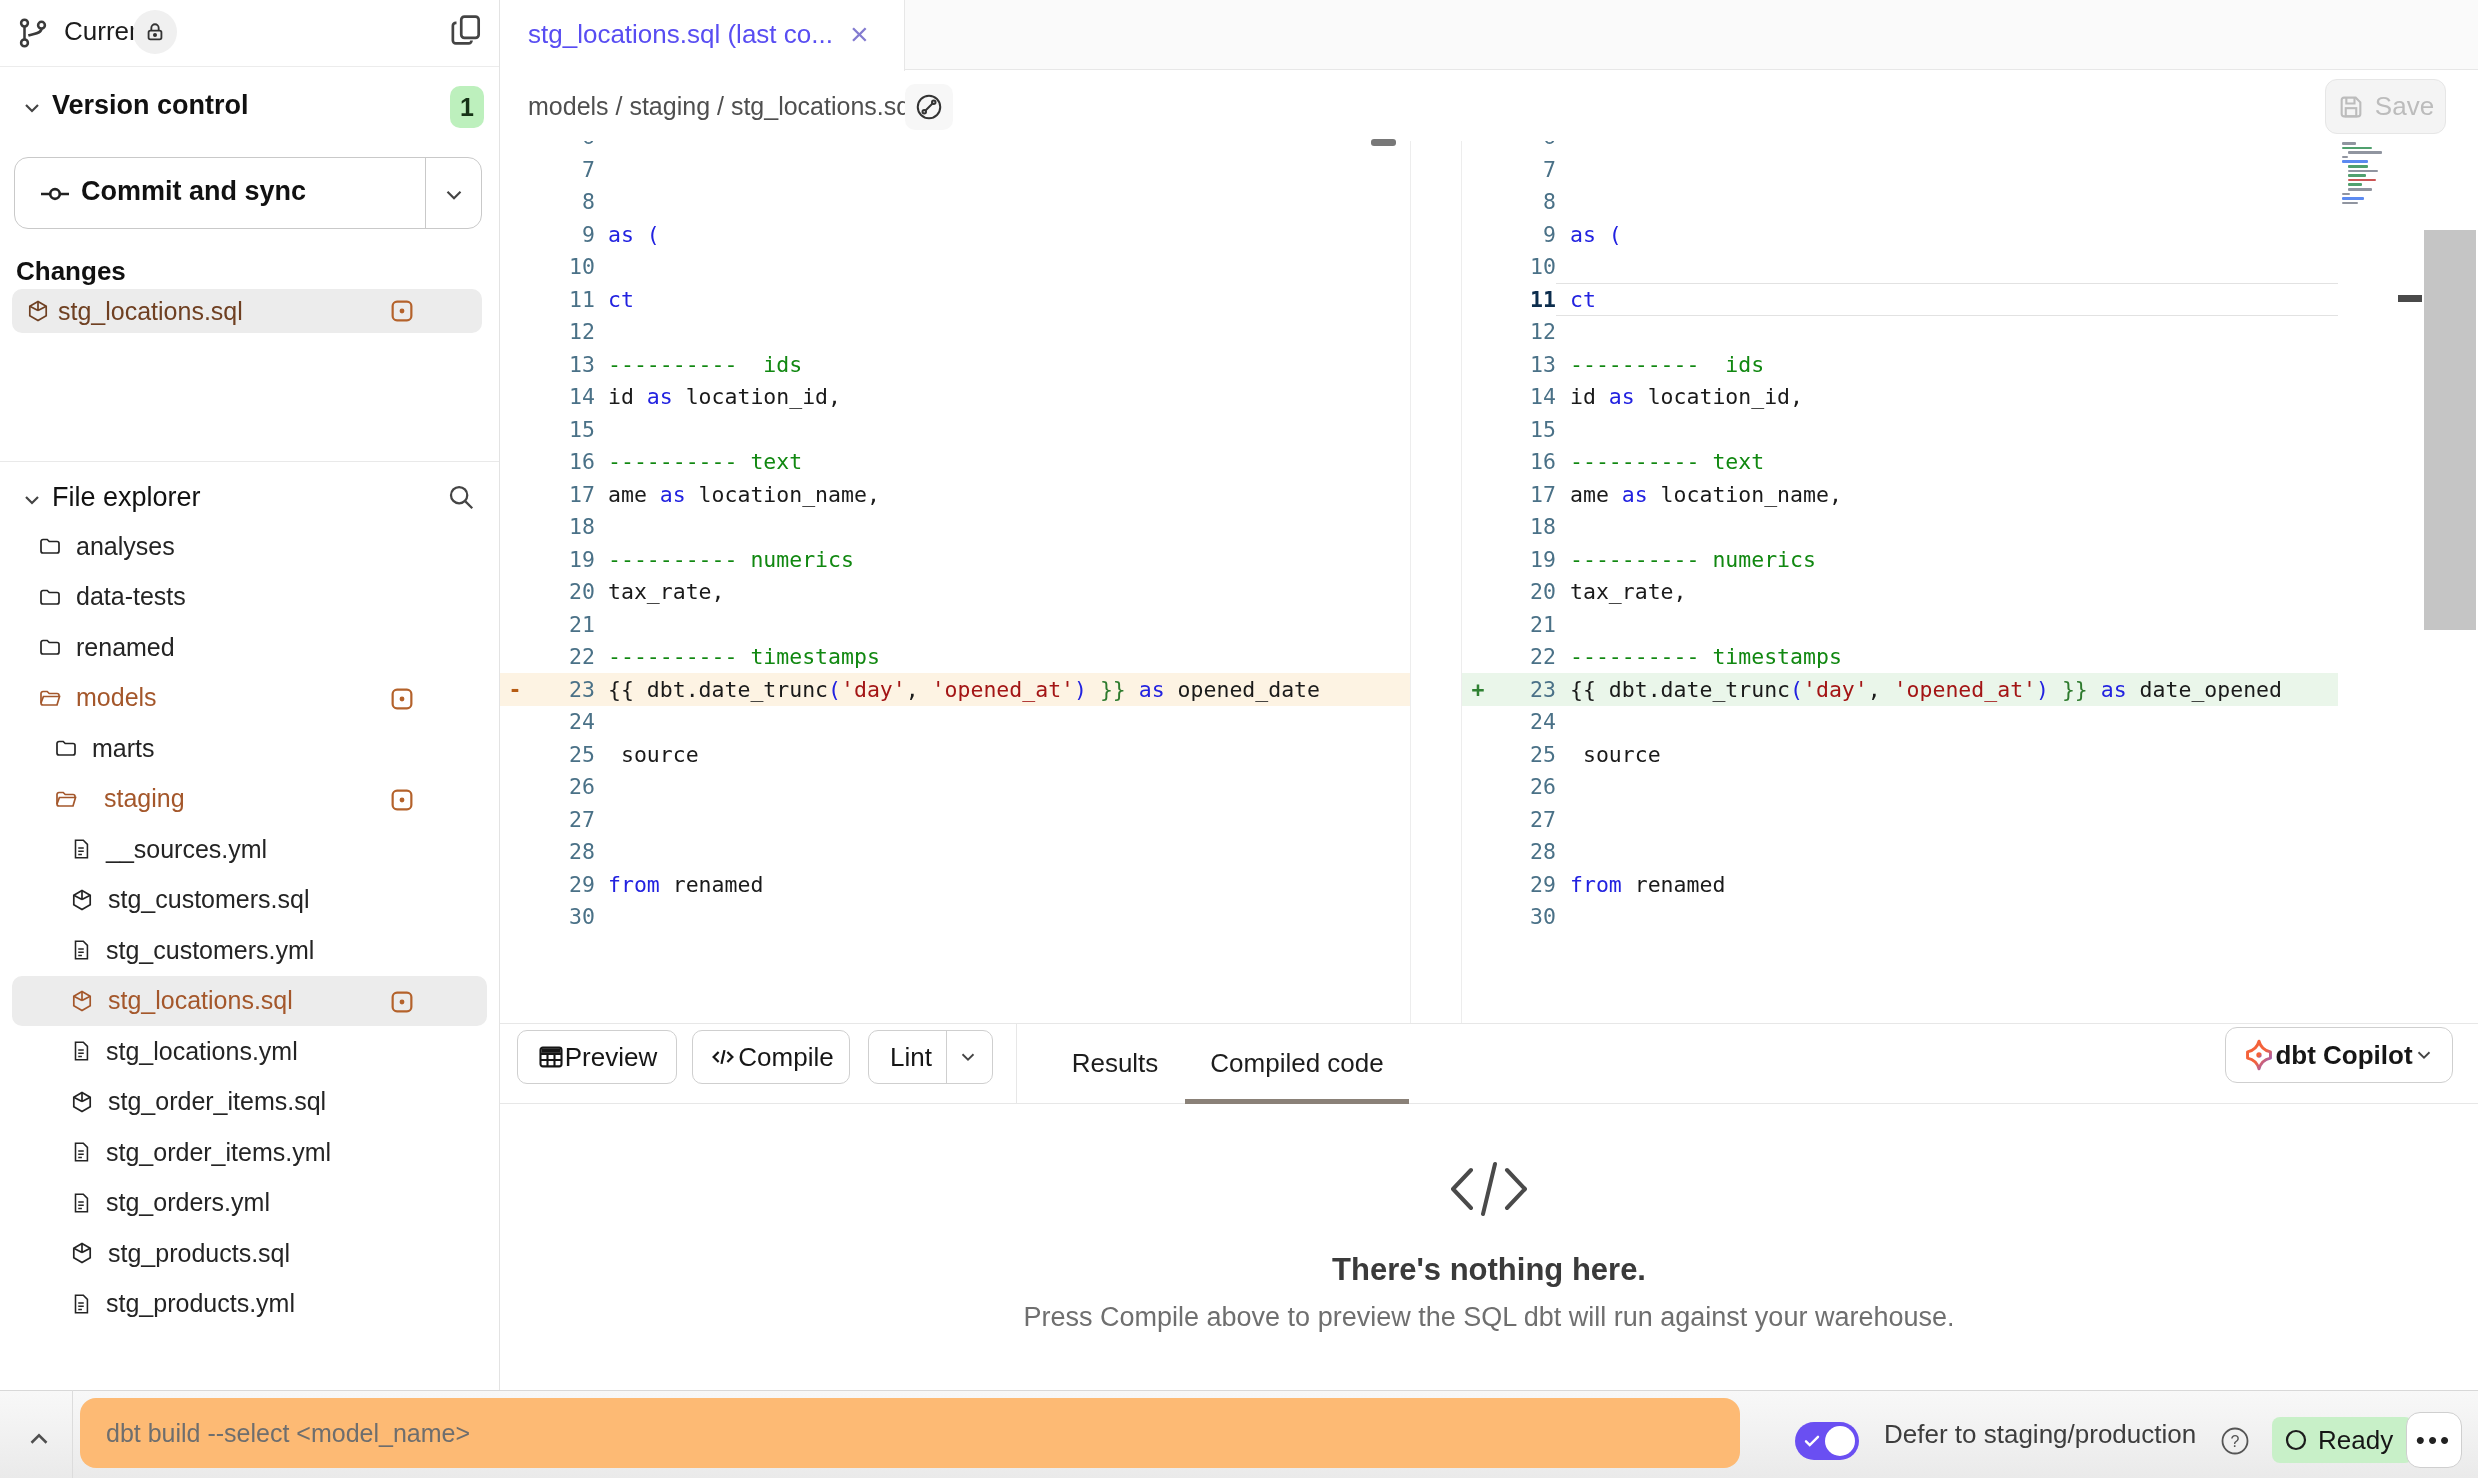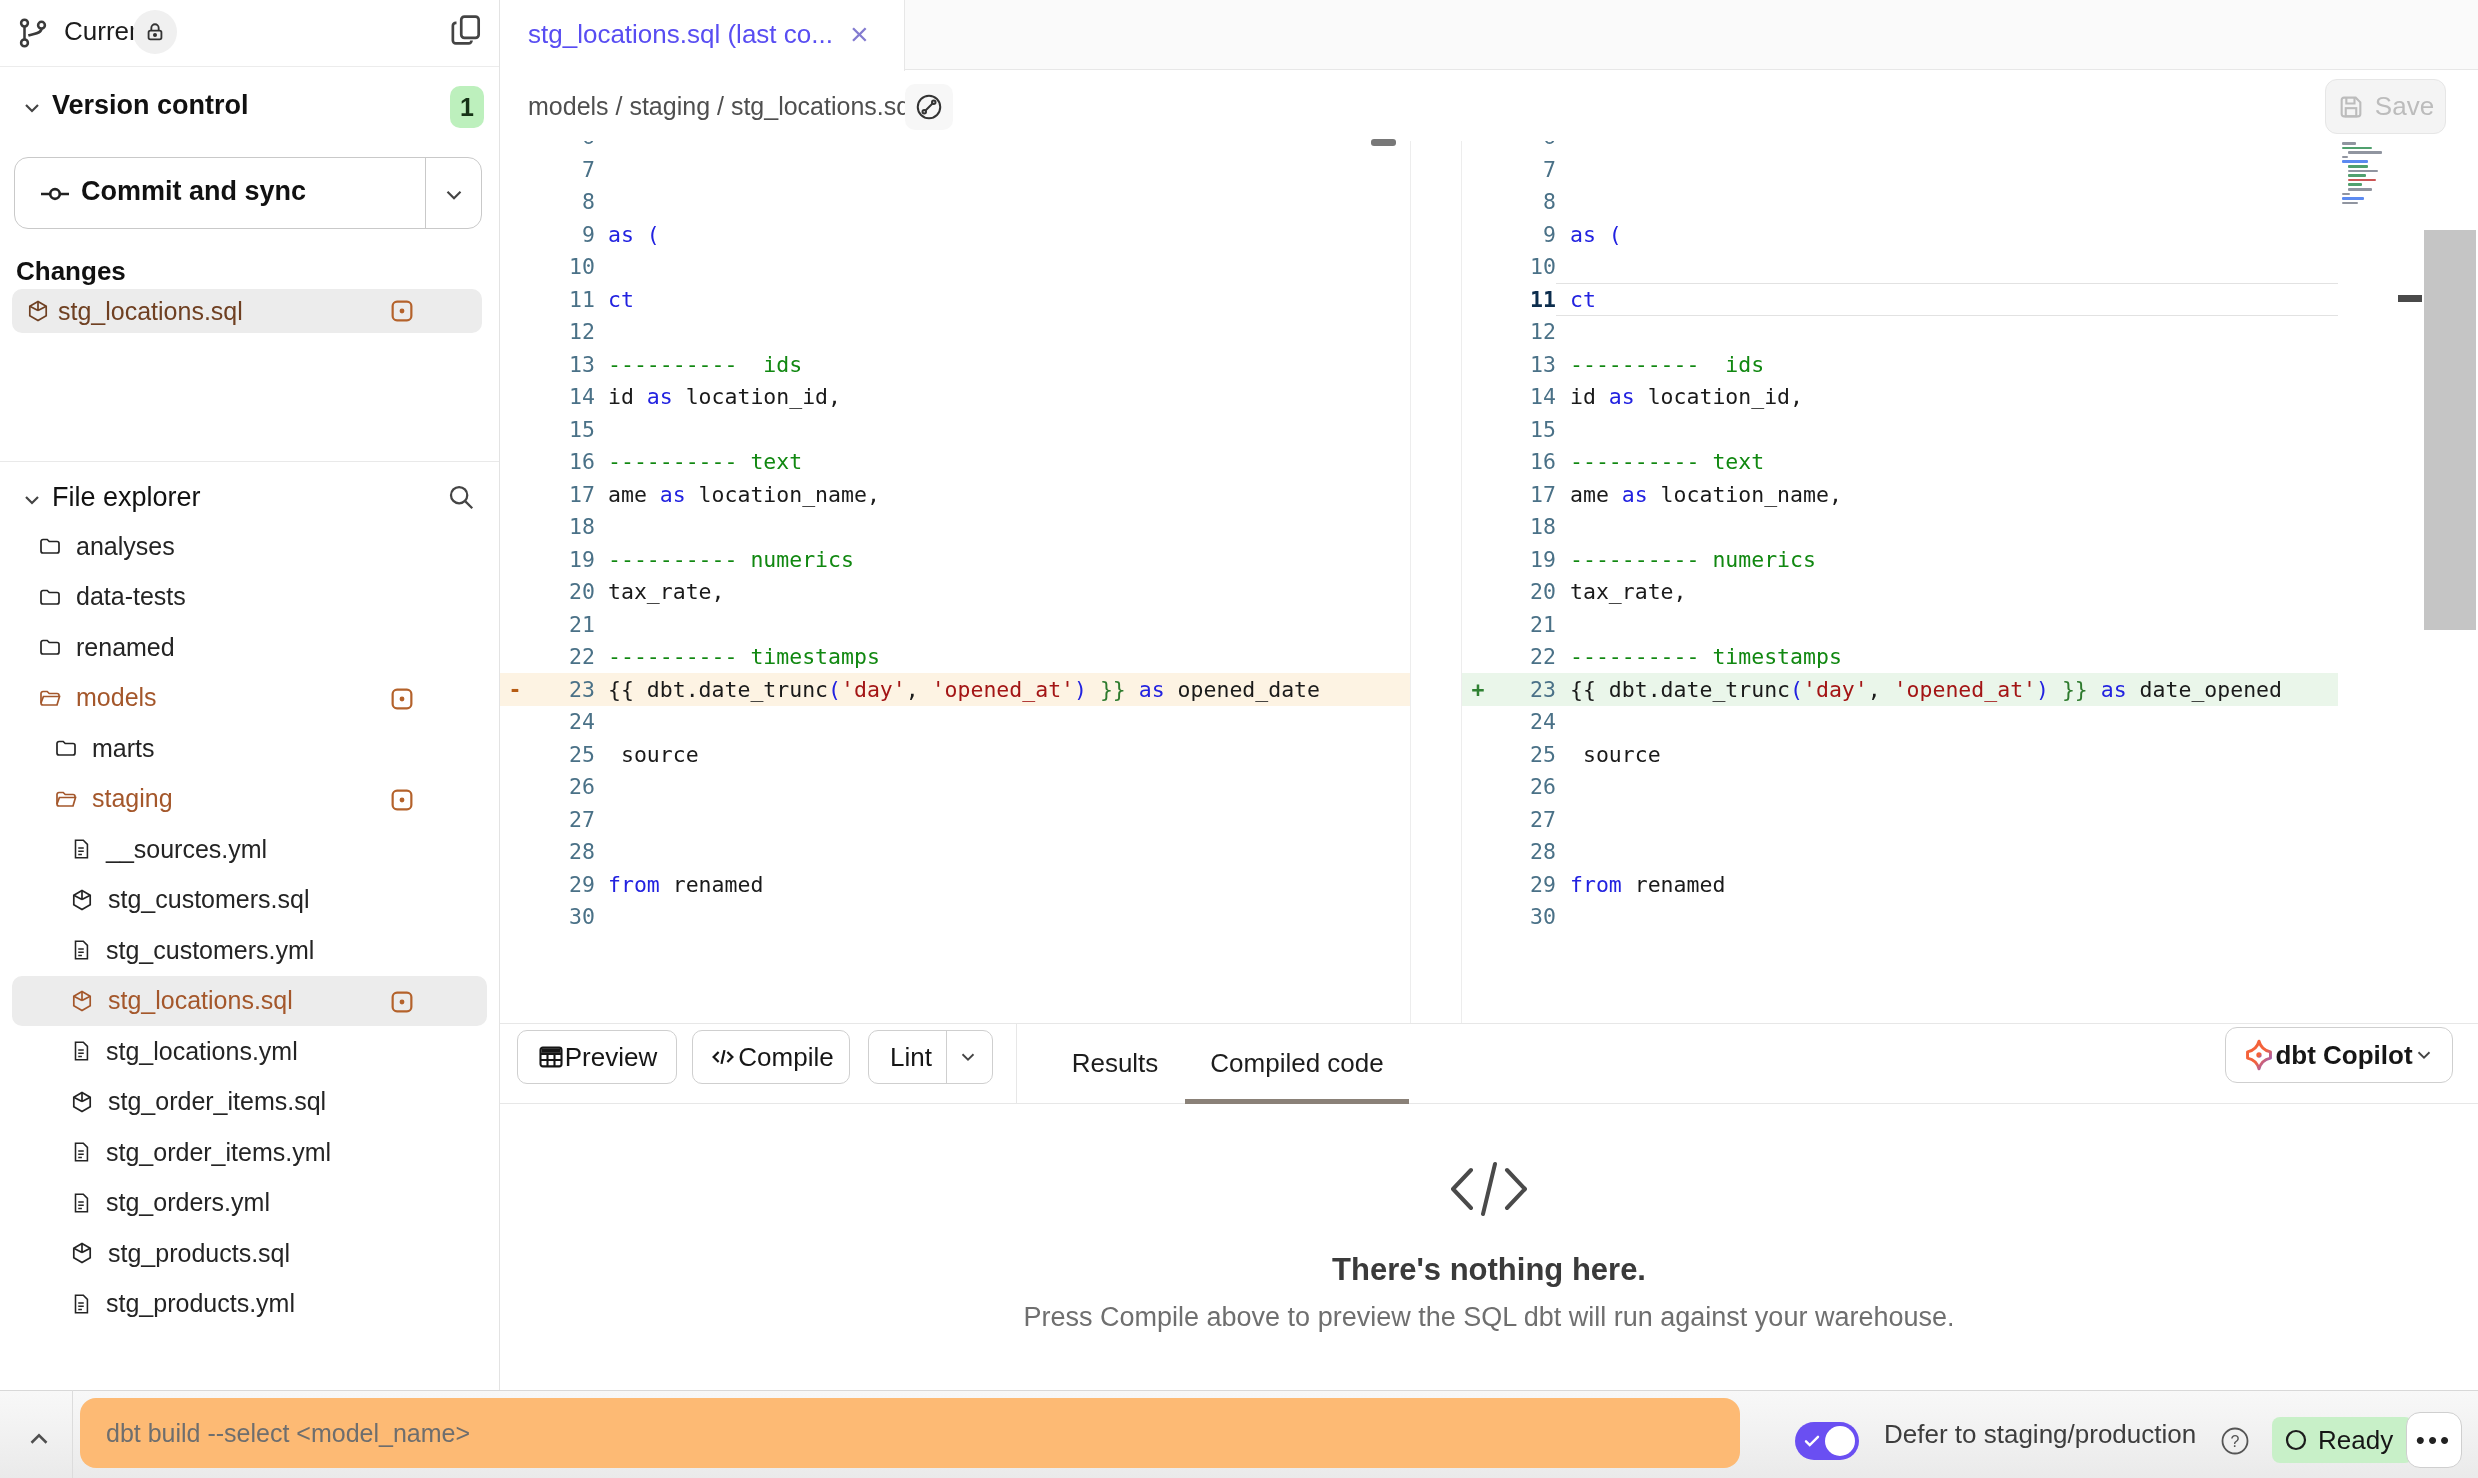--- a/index.html
+++ b/index.html
@@ -238,21 +238,21 @@
           </span>
         </div>
         <div class="fx-row" style="padding-left: 42px;">
           <span class="ic">
             <svg width="24" height="24" viewBox="0 0 24 24" fill="none" stroke="currentColor" stroke-width="1.7">
               <path d="M3 7.5c0-1.1.9-2 2-2h4.2l2 2H19c1.1 0 2 .9 2 2V17c0 1.1-.9 2-2 2H5c-1.1 0-2-.9-2-2V7.5z"></path>
             </svg>
           </span>
           <span>marts</span>
         </div>
-        <div class="fx-row mod" style="padding-left: 42px;">
+        <div class="fx-row mod" style="padding-left: 42px; gap: 12px;">
           <span class="ic">
             <svg width="24" height="24" viewBox="0 0 24 24" fill="none" stroke="currentColor" stroke-width="1.7">
               <path d="M3 17V7.5c0-1.1.9-2 2-2h4.2l2 2H19c1.1 0 2 .9 2 2v.5"></path>
               <path d="M3 17l2.4-6.5h16.1L19 19H5c-1.1 0-2-.9-2-2z"></path>
             </svg>
           </span>
           <span>staging</span>
           <span class="fx-badge">
             <svg width="22" height="22" viewBox="0 0 20 20" fill="none">
               <rect x="1.5" y="1.5" width="17" height="17" rx="4" stroke="#b4622b" stroke-width="2"></rect>

